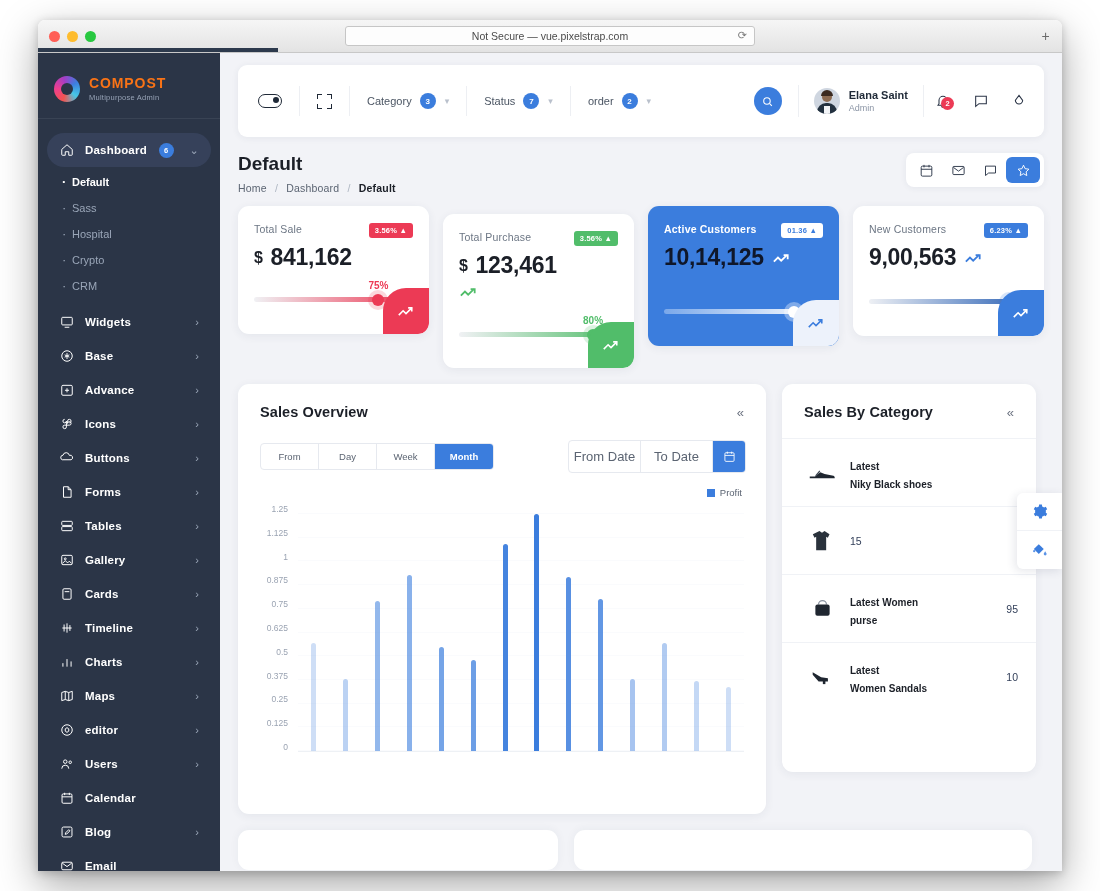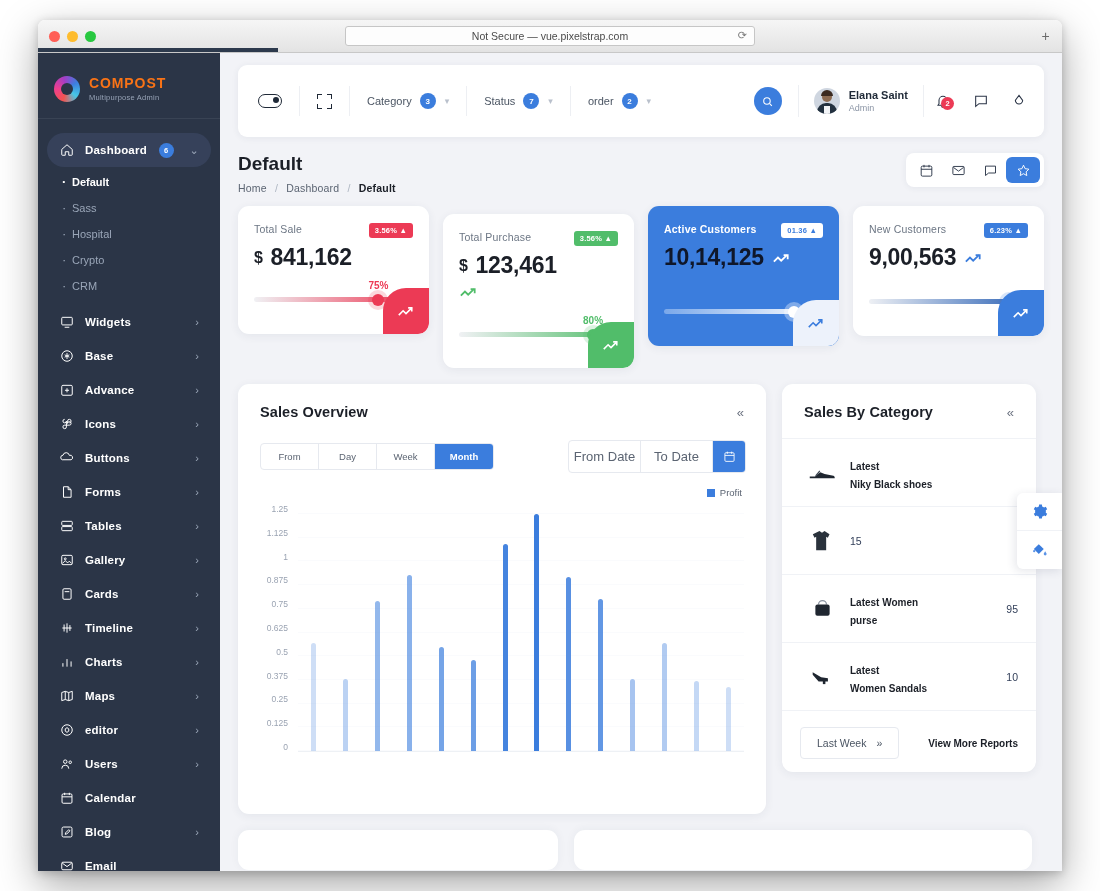--- a/index.html
+++ b/index.html
@@ -829,27 +829,20 @@
                   <path d="M14 13v7h3v-7z"></path>
                 </svg>
             </span>
             <span class="cat-text">
               <span class="cat-l1">Latest</span>
               <span class="cat-l2" style="display:block">Women Sandals</span>
             </span>
             <span class="cat-val">10</span>
           </div>
 
-          <div id="cat-footer">
-            <div id="last-week-btn">
-              <span>Last Week</span>
-              <span>»</span>
-            </div>
-            <div id="view-more">View More Reports</div>
-          </div>
         </div>
       </div>
 
       <div id="bottom-row">
         <div class="bottom-card" id="bc1"></div>
         <div class="bottom-card" id="bc2"></div>
       </div>
 
       <div id="float-widget">
         <div class="fw-btn">

